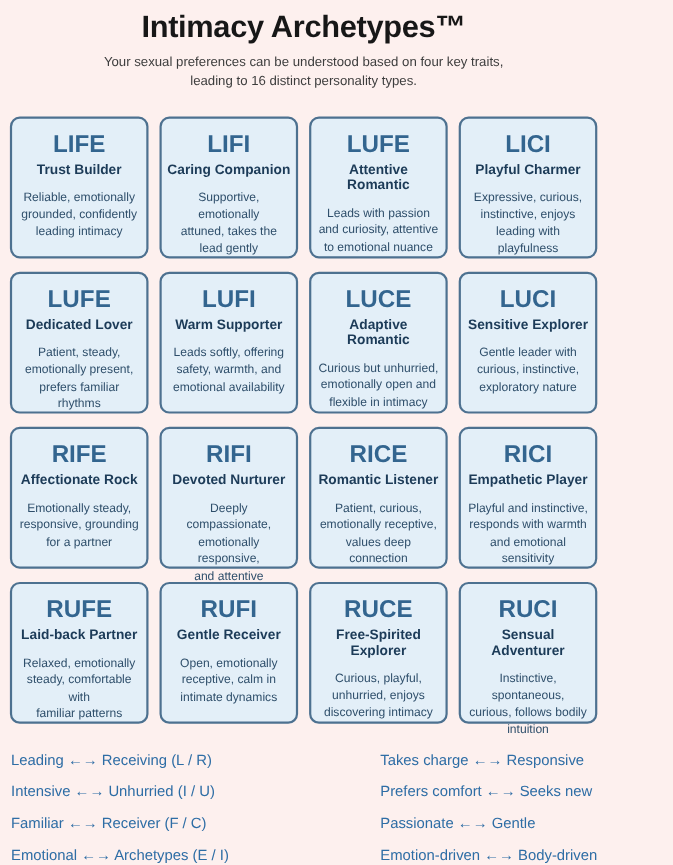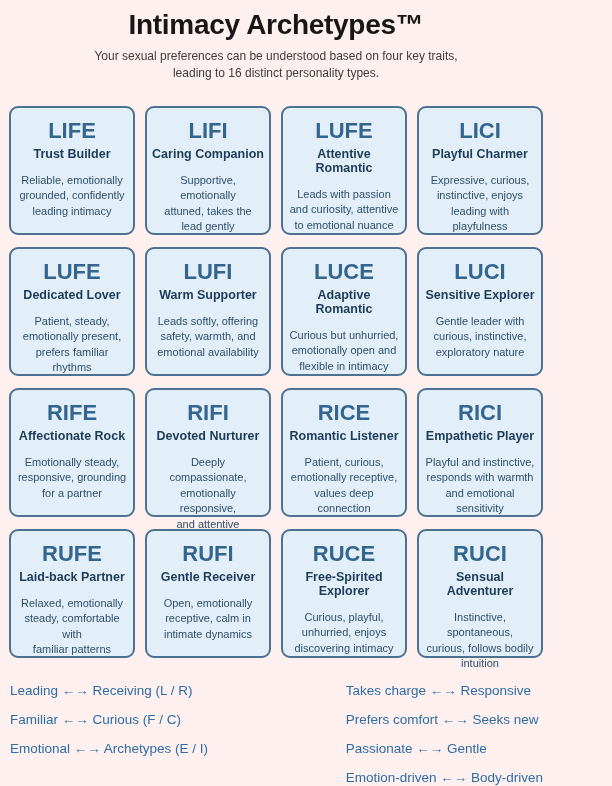--- a/index.html
+++ b/index.html
@@ -222,22 +222,23 @@
     <div class="desc">Instinctive, spontaneous,
 curious, follows bodily
 intuition</div>
   </div>
 </div>
 
   <div class="legend">
     <div class="legend-col left">
   <div class="legend-item">Leading ←→ Receiving (L / R)</div>
 
-
-  <div class="legend-item">Familiar ←→ Curious (F / C)</div>
+  <div class="legend-item">Intensive ←→ Unhurried (I / U)</div>
+
+  <div class="legend-item">Familiar ←→ Receiver (F / C)</div>
 
   <div class="legend-item">Emotional ←→ Archetypes (E / I)</div>
 </div>
     <div class="legend-col right">
   <div class="legend-item">Takes charge ←→ Responsive</div>
 
   <div class="legend-item">Prefers comfort ←→ Seeks new</div>
 
   <div class="legend-item">Passionate ←→ Gentle</div>
 

